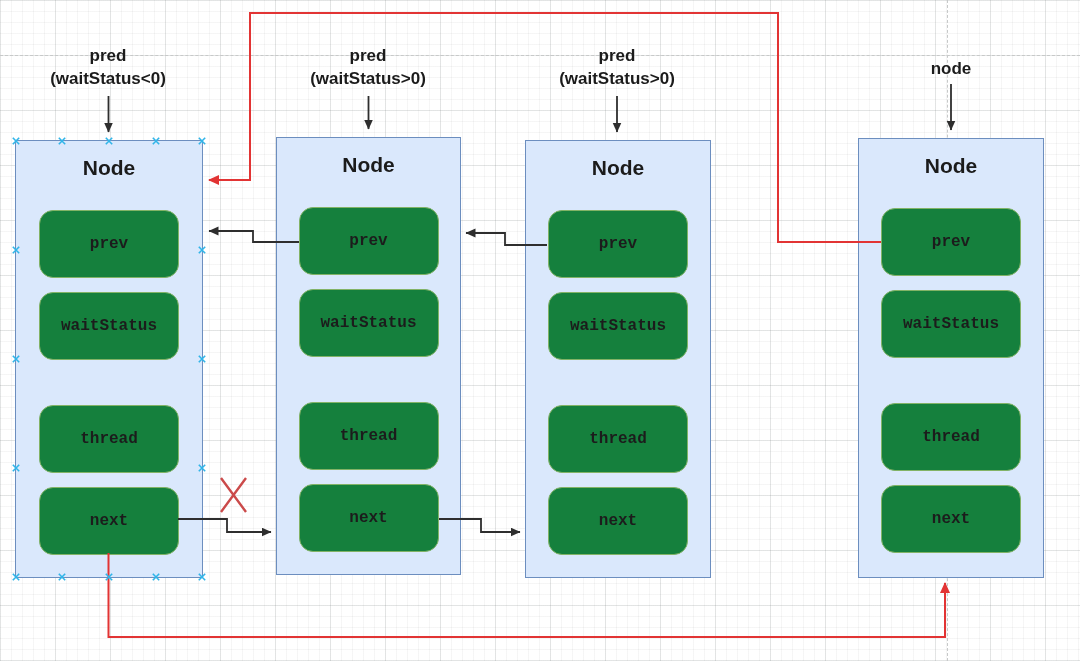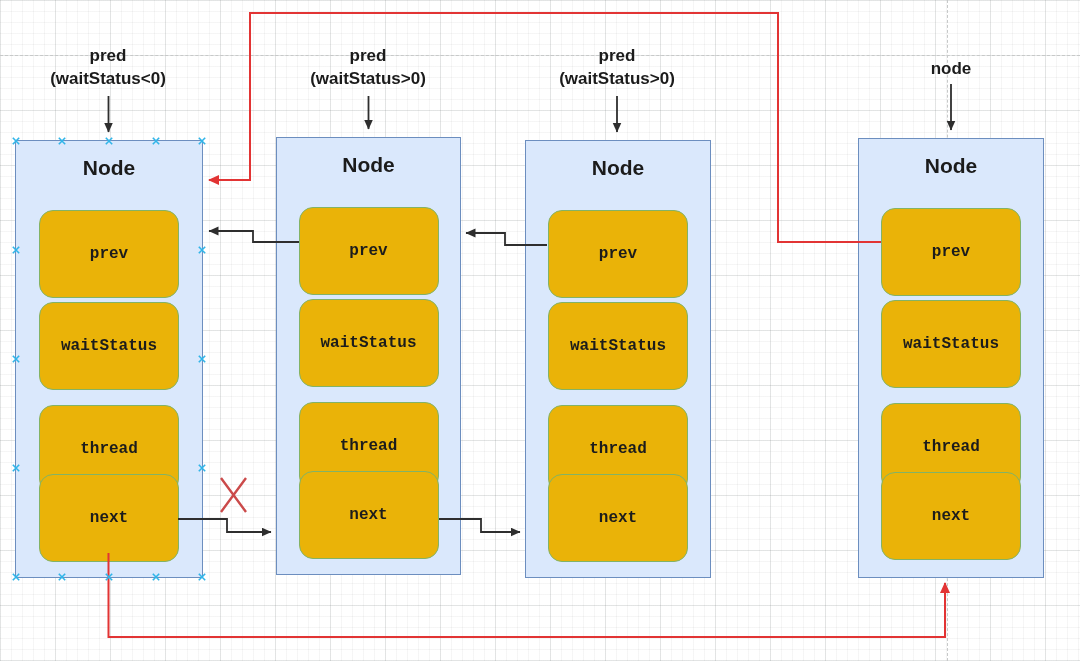--- a/index.html
+++ b/index.html
@@ -14,25 +14,25 @@
     background-size:55px 55px,55px 55px,11px 11px,11px 11px;
     font-family:"Liberation Sans",sans-serif;
   }
   .guide-h{position:absolute;left:0;top:55px;width:1080px;height:0;border-top:1px dashed #c7c9c9;z-index:1;}
   .guide-v{position:absolute;left:947px;top:0;width:0;height:661px;border-left:1px dashed #c7c9c9;z-index:1;}
   .pointer-label{position:absolute;width:220px;text-align:center;font-weight:bold;
     font-size:17px;line-height:23px;color:#1b1b1b;z-index:2;}
   .node{position:absolute;background:#dae8fc;border:1.5px solid #6c8ebf;box-sizing:border-box;z-index:2;}
   .node-title{position:absolute;top:15px;left:0;width:100%;text-align:center;
     font-size:21px;font-weight:bold;color:#1b1b1b;}
-  .field{position:absolute;left:50%;transform:translateX(-50%);width:140px;height:88px;
-    background:#eab308;border:1.5px solid #82b366;border-radius:14px;box-sizing:border-box;
+  .field{position:absolute;left:50%;transform:translateX(-50%);width:140px;height:68px;
+    background:#15803d;border:1.5px solid #82b366;border-radius:14px;box-sizing:border-box;
     display:flex;align-items:center;justify-content:center;
     font-family:"Liberation Mono",monospace;font-weight:bold;font-size:16px;color:#1c1c1c;}
-  .f1{top:69px}.f2{top:161px}.f3{top:264px}.f4{top:333px}
+  .f1{top:69px}.f2{top:151px}.f3{top:264px}.f4{top:346px}
   .node1{left:15px;top:140px;width:188px;height:438px}
   .node2{left:276px;top:137px;width:185px;height:438px}
   .node3{left:525px;top:140px;width:186px;height:438px}
   .node4{left:858px;top:138px;width:186px;height:440px}
   #overlay{position:absolute;left:0;top:0;width:1080px;height:661px;z-index:3;pointer-events:none;}
 </style>
 </head>
 <body>
 
 <div id="canvas">

